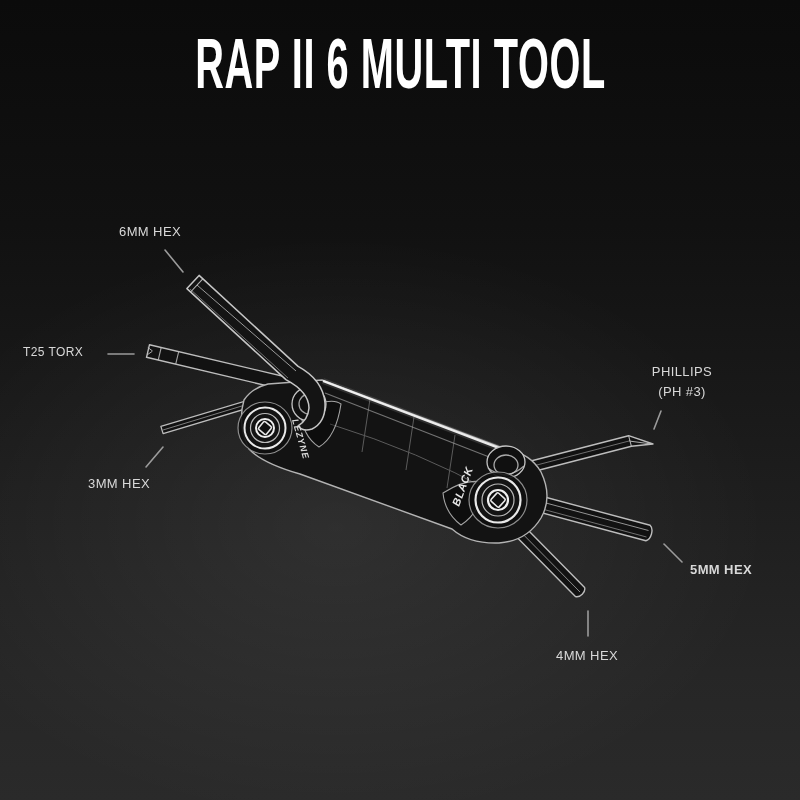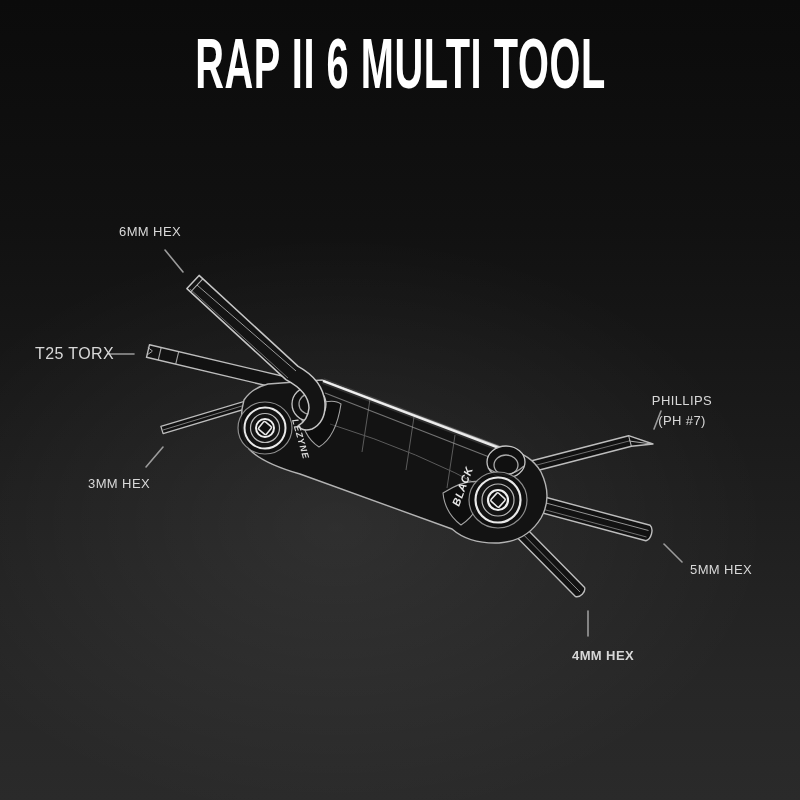--- a/index.html
+++ b/index.html
@@ -25,22 +25,22 @@
     white-space:nowrap;
   }
   svg.art{position:absolute;left:0;top:0;}
   .callout{
     position:absolute;
     color:#d8d8d8;
     font-size:13px;
     letter-spacing:0.4px;
     white-space:nowrap;
   }
-  .callout.small{font-size:16px;margin-left:12px;}
-  .callout.centered{text-align:center;line-height:20px;margin-top:29px;}
+  .callout.small{font-size:12px;}
+  .callout.centered{text-align:center;line-height:20px;}
 </style>
 </head>
 <body>
 
 <div class="stage">
 
   <div class="title-wrap">
     <span class="title-inner">RAP II 6 MULTI TOOL</span>
   </div>
 
@@ -146,20 +146,20 @@
   </svg>
 
   <div class="callout" style="left:119px;top:224px;">6MM HEX</div>
 
   <div class="callout small" style="left:23px;top:345px;">T25 TORX</div>
 
   <div class="callout" style="left:88px;top:476px;text-align:center;">3MM HEX</div>
 
   <div class="callout centered" style="left:632px;top:362px;width:100px;">
     <span>PHILLIPS</span><br>
-    <span>(PH #7)</span>
+    <span>(PH #3)</span>
   </div>
 
-  <div class="callout" style="left:690px;top:562px;">5MM HEX</div>
+  <div class="callout" style="left:690px;top:562px;font-weight:bold;">5MM HEX</div>
 
-  <div class="callout" style="left:572px;top:648px;font-weight:bold;">4MM HEX</div>
+  <div class="callout" style="left:556px;top:648px;">4MM HEX</div>
 
 </div>
 
 </body></html>

